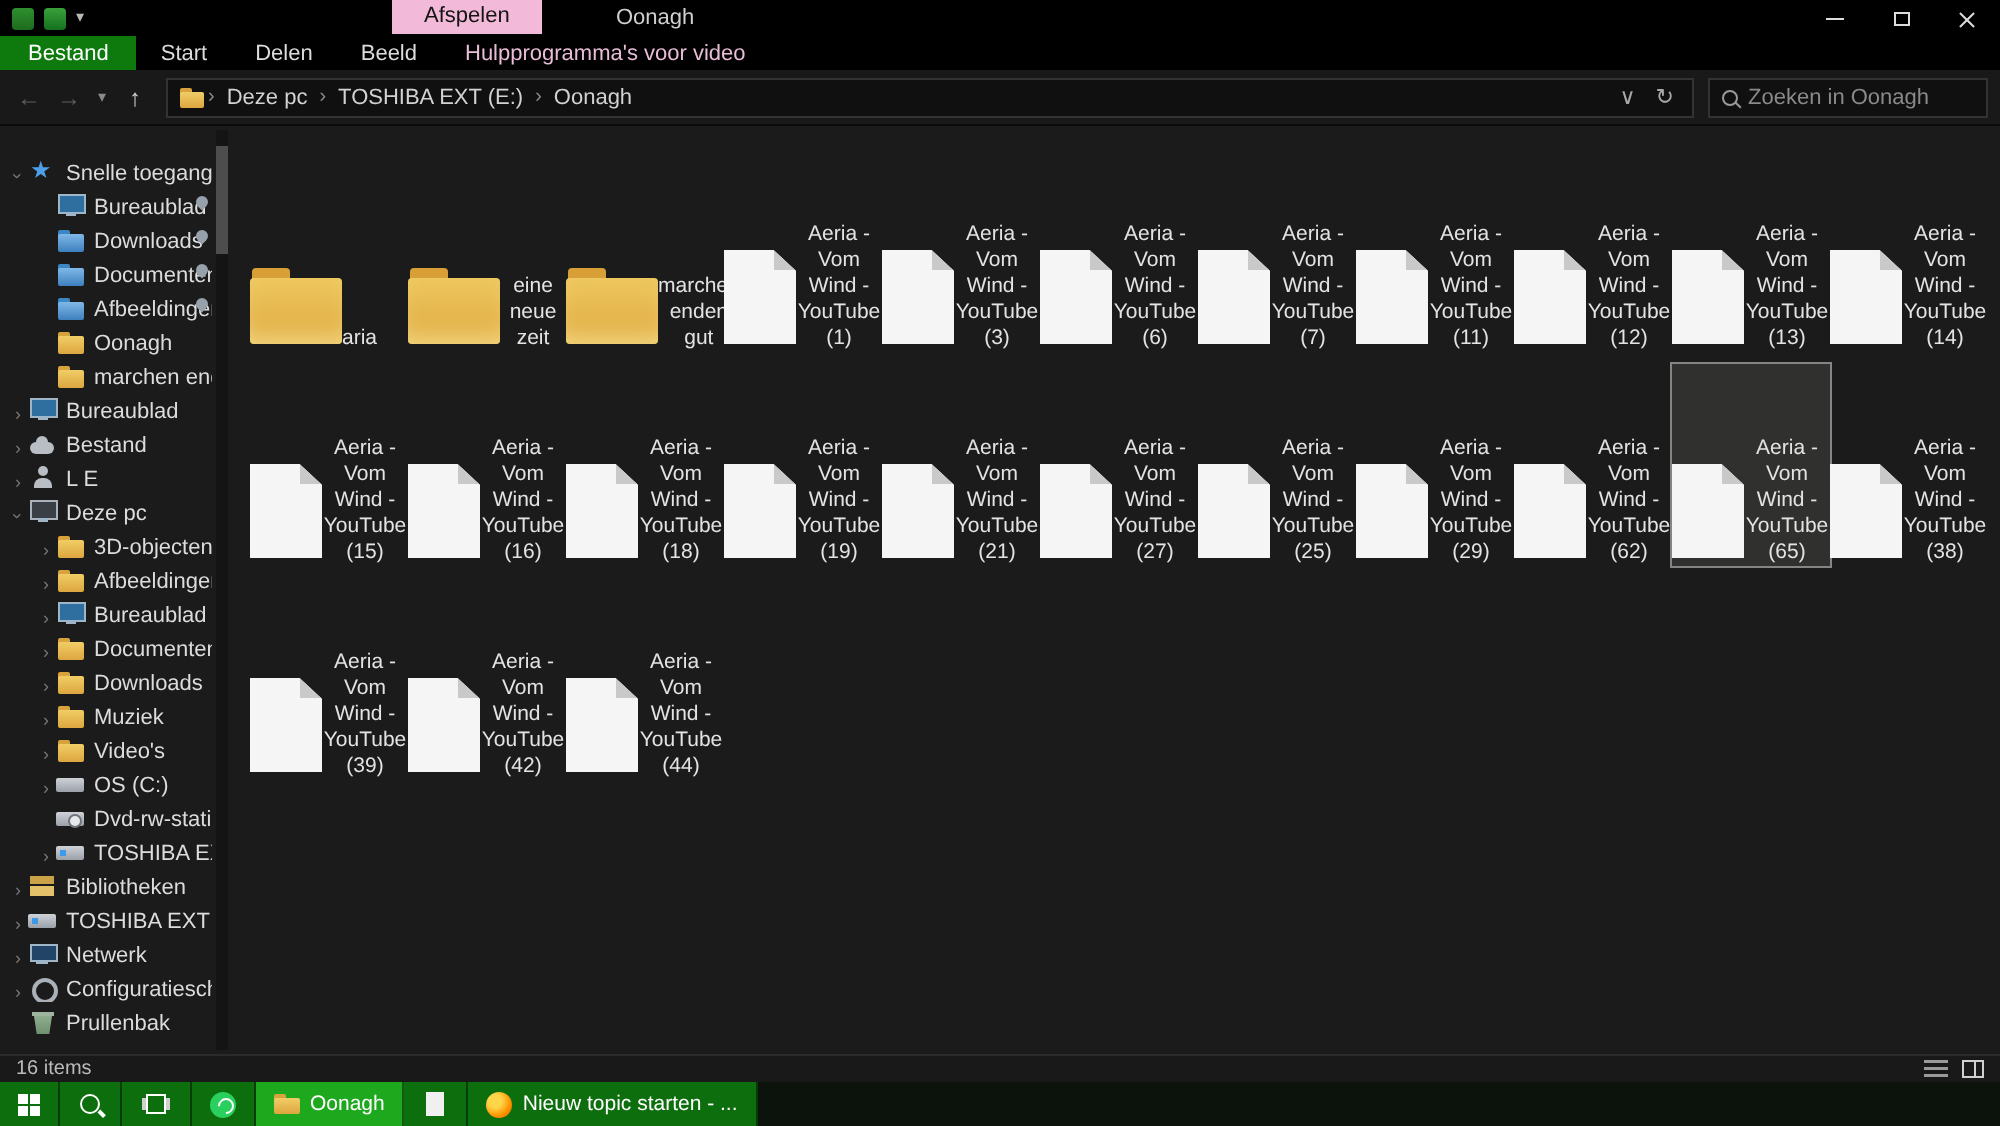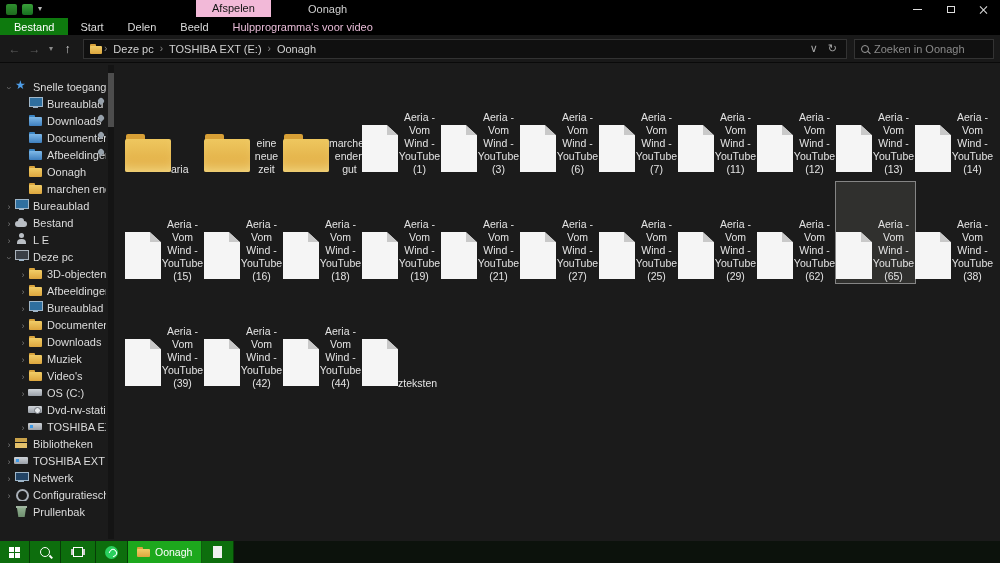--- a/index.html
+++ b/index.html
@@ -573,32 +573,31 @@
           <div class="tile" title="Aeria - Vom Wind - YouTube (44)">
             <div class="tile-icon">
               <div class="big-doc"></div>
             </div>
             <div class="tile-label">
               <div>Aeria - Vom</div>
               <div>Wind - YouTube</div>
               <div>(44)</div>
             </div>
           </div>
-          <div class="tile" title="zteksten">
-            <div class="tile-icon">
-              <div class="big-doc"></div>
-            </div>
-            <div class="tile-label">
-              <div>zteksten</div>
-            </div>
-          </div>
         </div>
     </div>
   </div>
 
+  <div class="status">
+    <span>16 items</span>
+    <span class="status-right">
+      <span class="v-details"></span>
+      <span class="v-thumbs"></span>
+    </span>
+  </div>
 
   <div class="taskbar">
     <span id="taskbar-buttons" style="display:flex;align-items:stretch">
         <div class="tb-btn">
           <span class="tbicon windows-logo">
             <i></i>
             <i></i>
             <i></i>
             <i></i>
           </span>
@@ -612,16 +611,20 @@
         <div class="tb-btn">
           <span class="tbicon whatsapp"></span>
         </div>
         <div class="tb-btn active">
           <span class="tbicon folder"></span>
           <span class="tb-label">Oonagh</span>
         </div>
         <div class="tb-btn">
           <span class="tbicon document"></span>
         </div>
+        <div class="tb-btn">
+          <span class="tbicon firefox"></span>
+          <span class="tb-label">Nieuw topic starten - ...</span>
+        </div>
       </span>
   </div>
 
 </div>
 
 </body></html>

